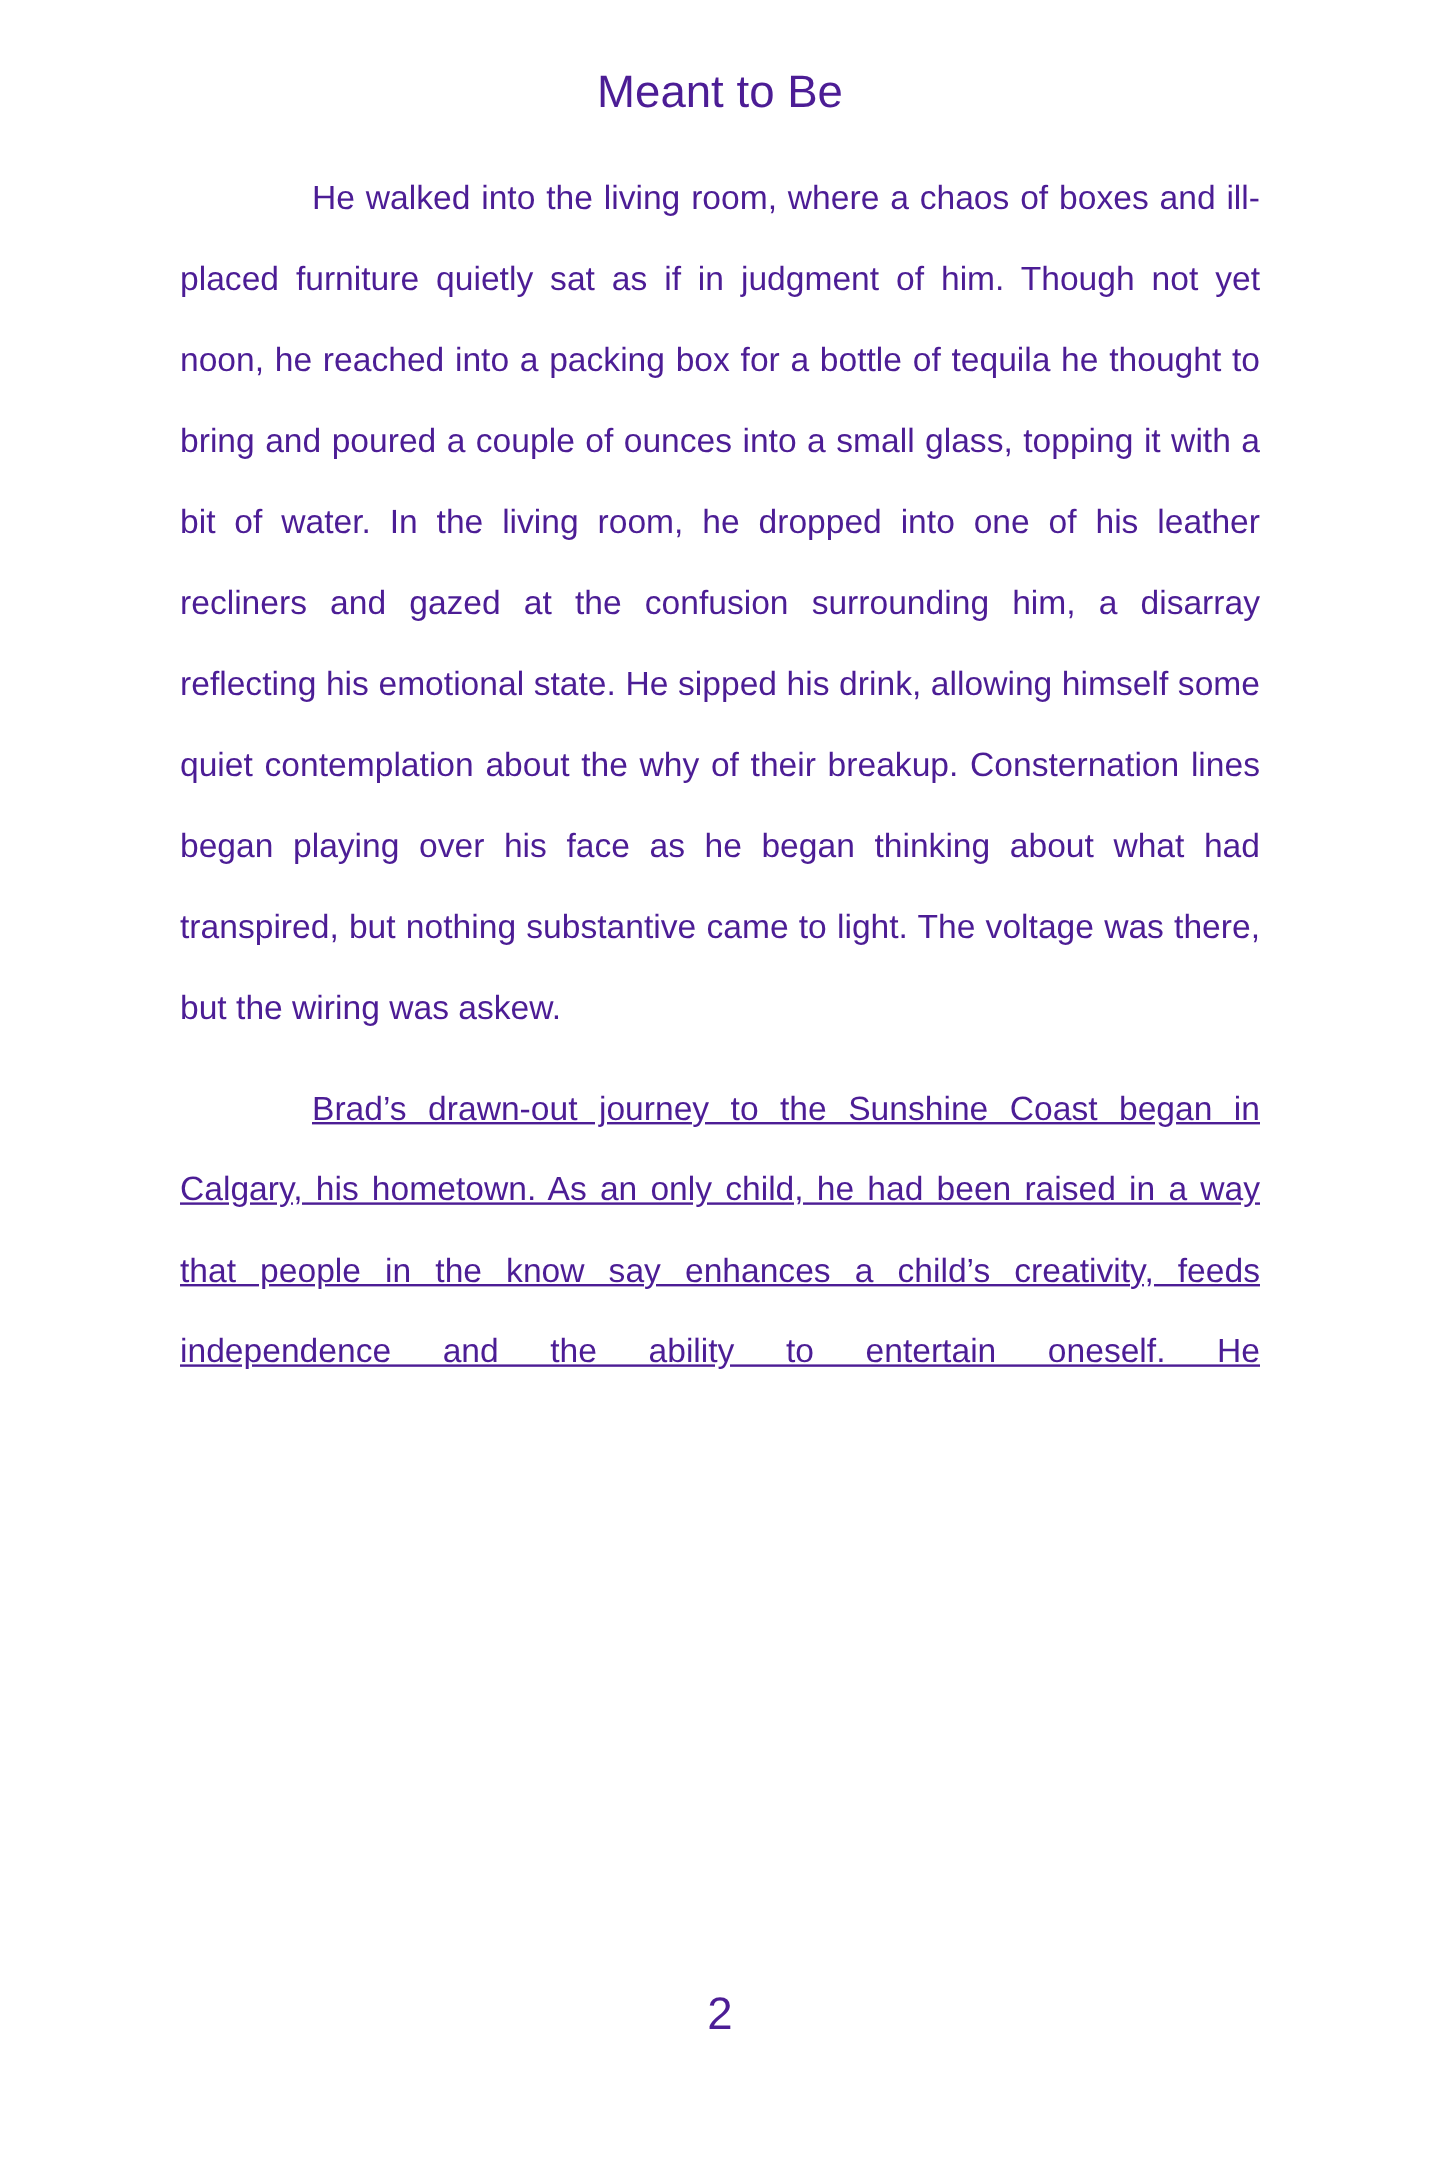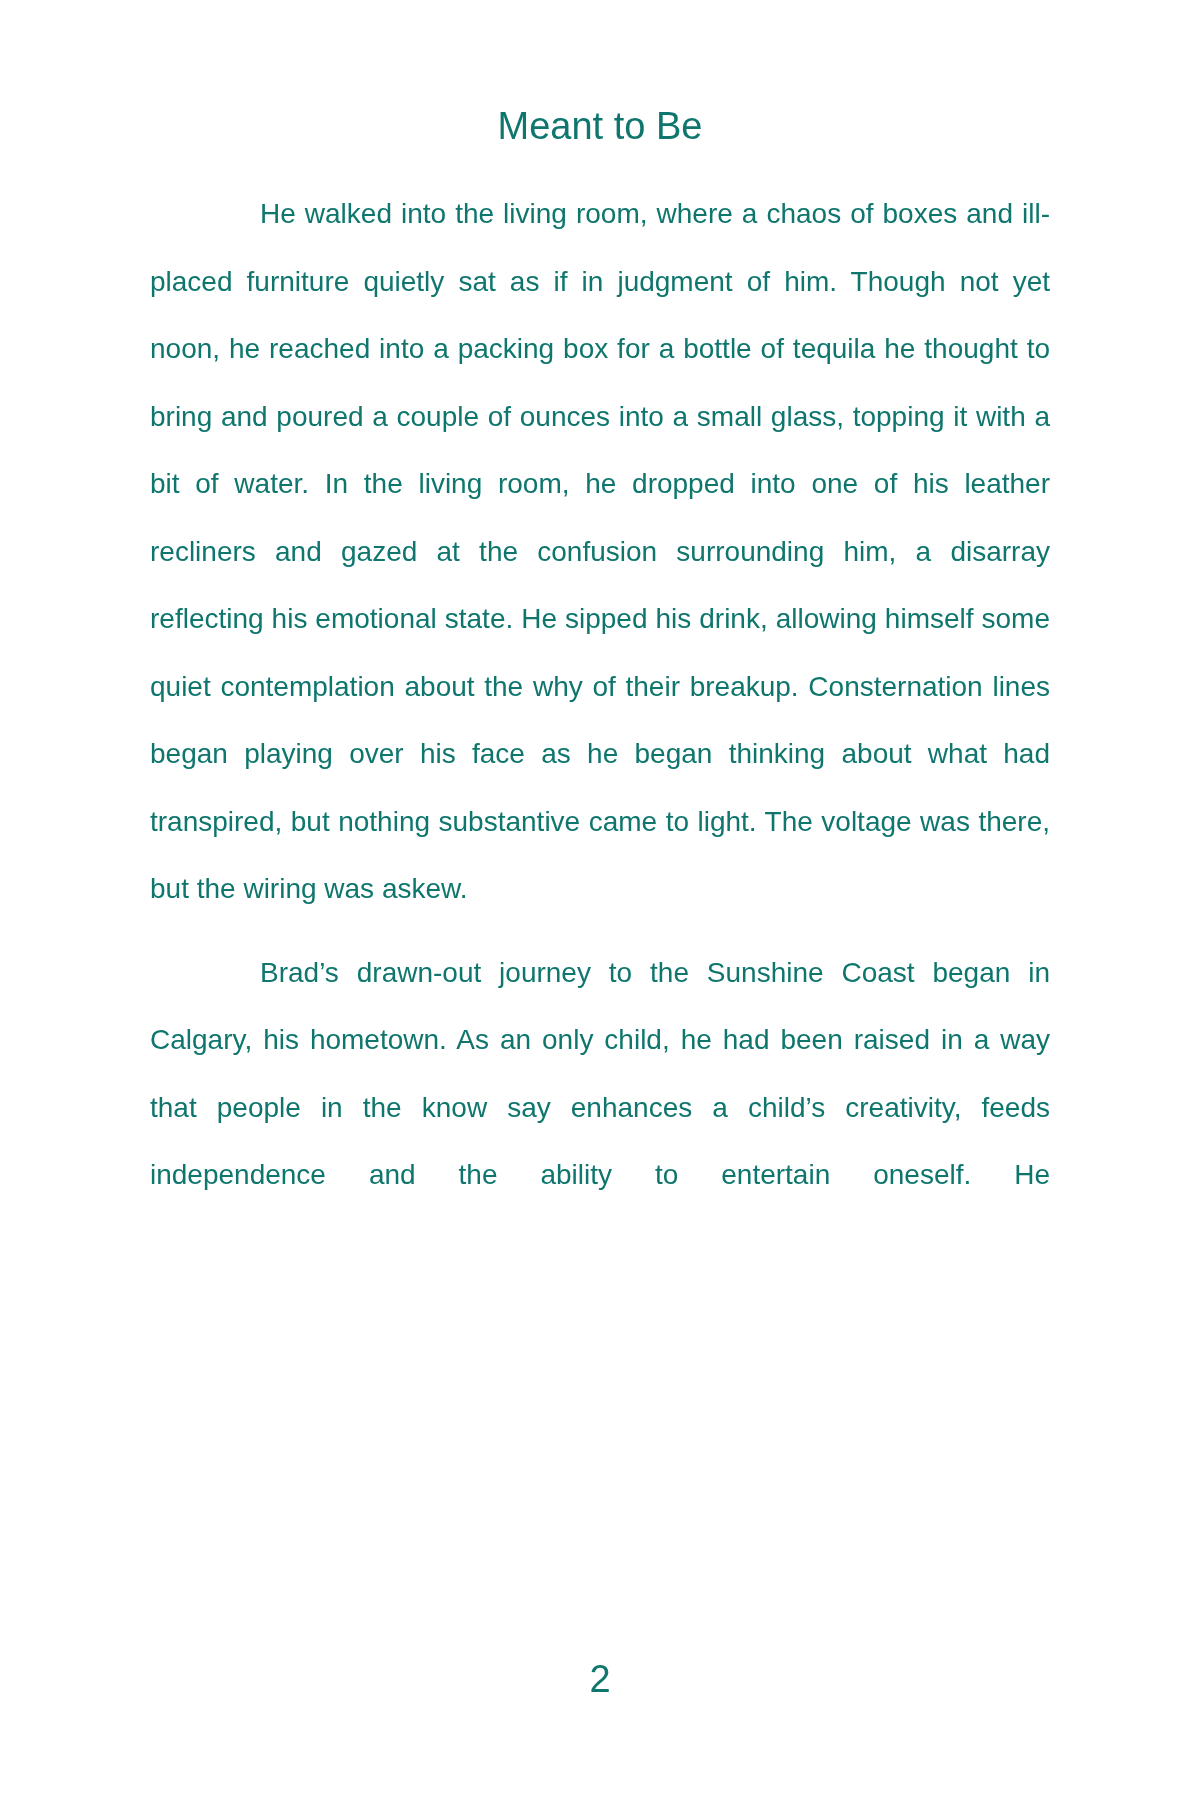--- a/index.html
+++ b/index.html
@@ -5,25 +5,25 @@
   html, body {
     margin: 0;
     padding: 0;
     background: #ffffff;
   }
   .page {
     position: relative;
     width: 1200px;
     height: 1800px;
     background: #ffffff;
-    color: #0f766e;
+    color: #4c1d95;
     font-family: "Liberation Sans", sans-serif;
     overflow: hidden;
     box-sizing: border-box;
-    padding-top: 104px;
+    padding-top: 55px;
   }
   .title {
     margin: 0;
     font-size: 38px;
     line-height: 44px;
     font-weight: 400;
     text-align: center;
     letter-spacing: 0;
   }
   .body-text {
@@ -32,20 +32,21 @@
     font-size: 28px;
     line-height: 67.5px;
     text-align: justify;
     text-indent: 110px;
     hyphens: none;
     -webkit-hyphens: none;
     word-spacing: normal;
   }
   .body-text + .body-text {
     margin-top: 16px;
+    text-decoration: underline;
   }
   
   .continues {
     text-align-last: justify;
   }
   .page-number {
     position: absolute;
     top: 1657px;
     left: 0;
     width: 100%;

